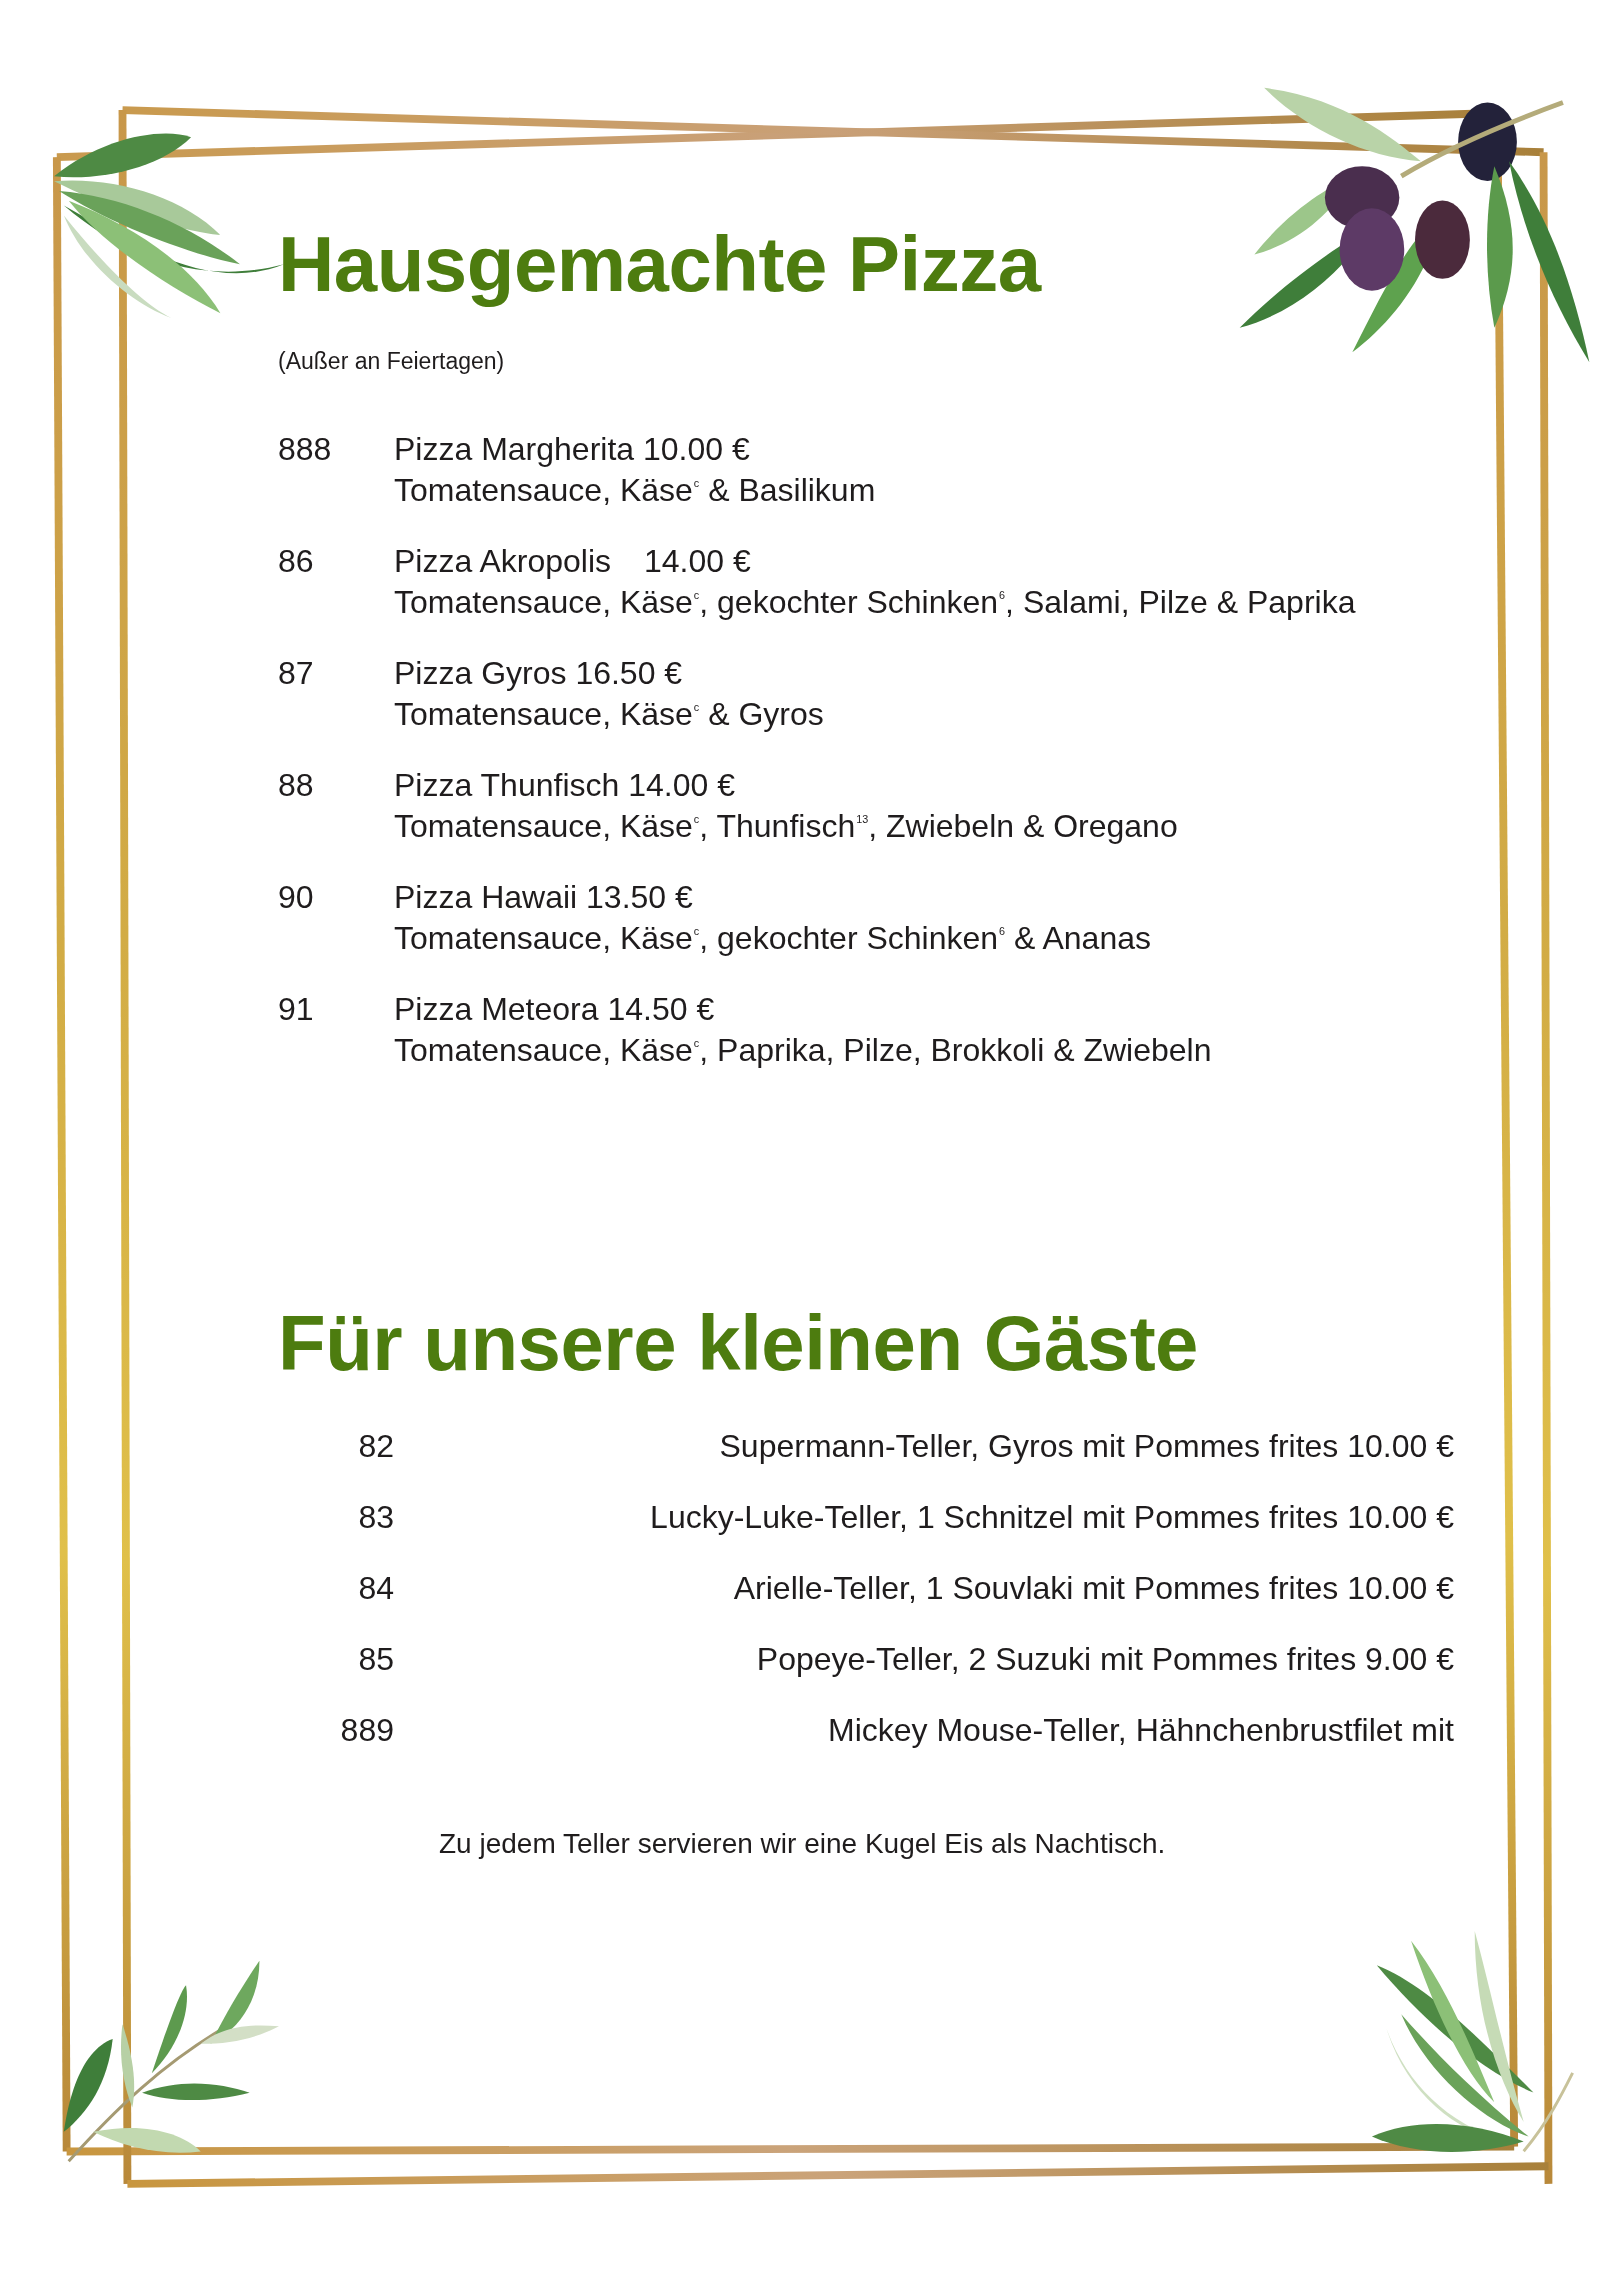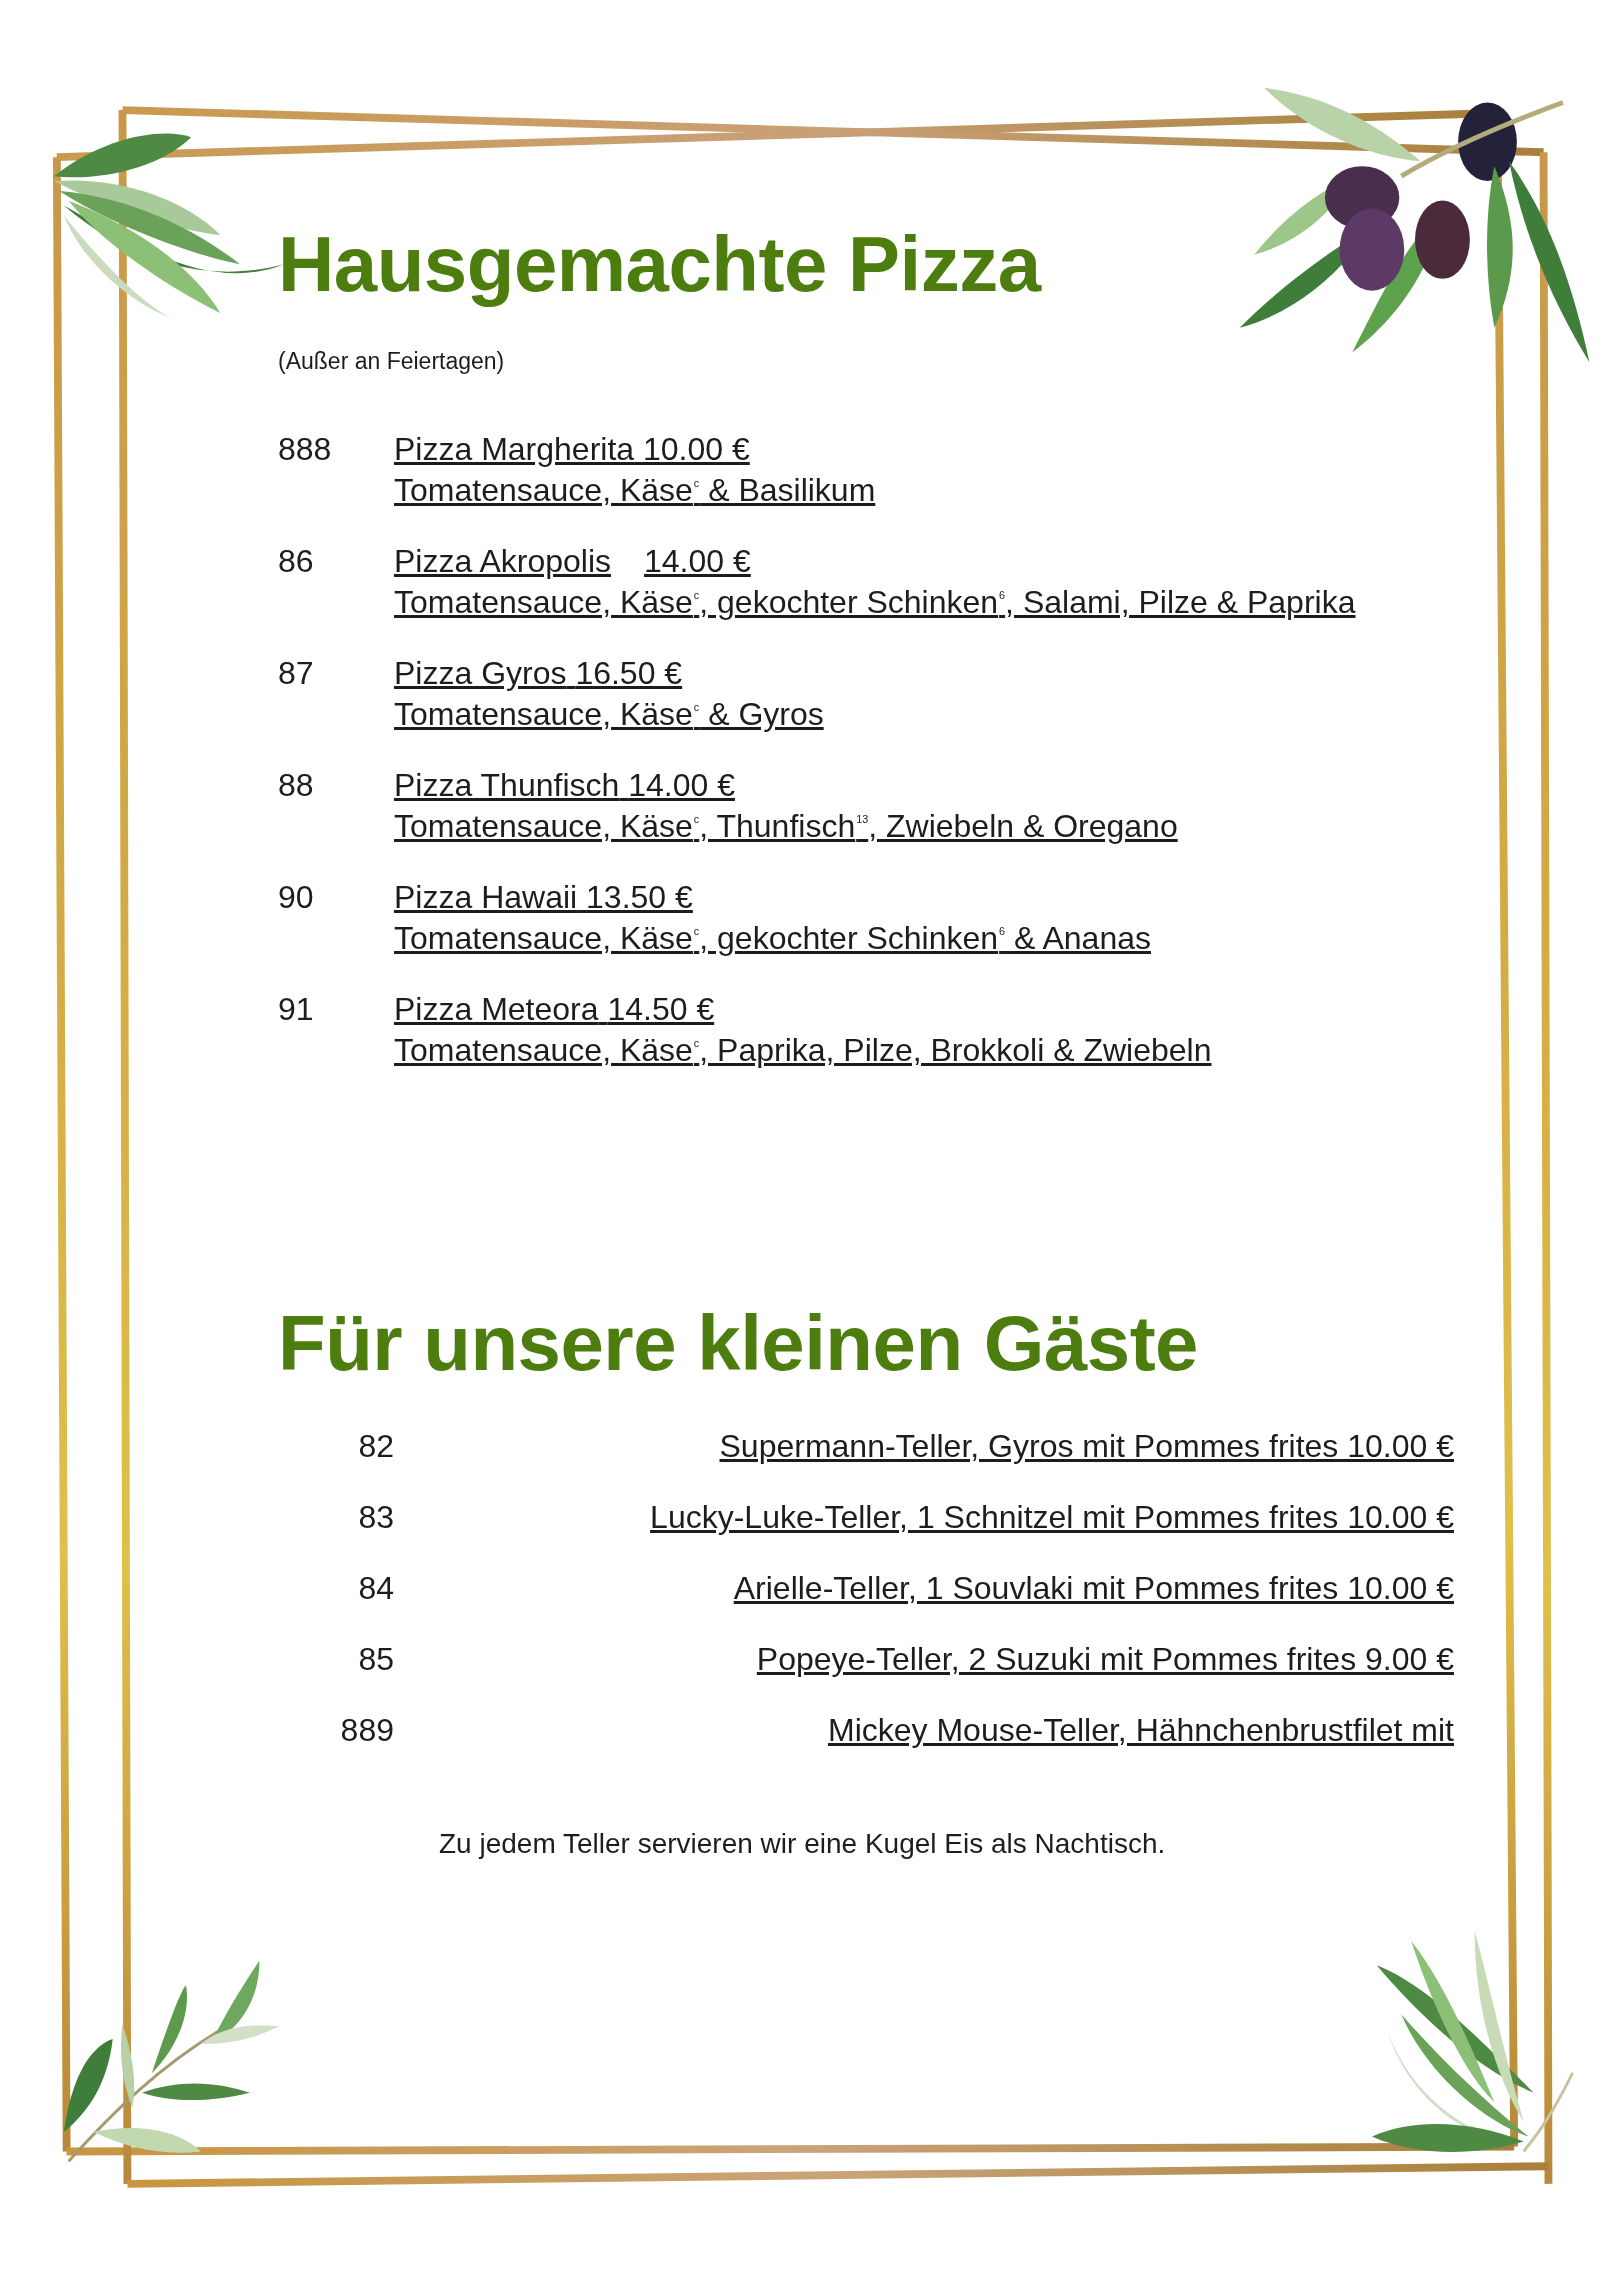--- a/index.html
+++ b/index.html
@@ -13,21 +13,21 @@
     .title.kids { top: 1304px; }
     .subtitle { position: absolute; left: 0; top: 350px; font-size: 23px; line-height: 1; }
     .items { position: absolute; left: 0; width: 1176px; }
     .items.pizza { top: 421px; margin-top: 8px; }
     .items.kids { top: 1426px; }
     .item { display: flex; align-items: flex-start; font-size: 32px; line-height: 41px; }
     .items.pizza .item { margin-bottom: 30px; }
     .items.kids .item { margin-bottom: 30px; text-align: right; }
     .num { width: 116px; flex: 0 0 116px; }
     .body { flex: 1; }
-    .line { display: block; white-space: nowrap; text-decoration: underline; }
+    .line { display: block; white-space: nowrap; }
     sup { font-size: 10.8px; vertical-align: 13.7px; line-height: 0; margin-left: 1px; }
     .gap { display: inline-block; width: 33px; }
     .note { position: absolute; left: 116px; top: 1823px; font-size: 28px; line-height: 41px; white-space: nowrap; margin-left: 45px; }
     .deco { position: absolute; pointer-events: none; }
   </style>
 </head>
 <body>
 
 <svg class="frame" viewBox="0 0 1654 2339" xmlns="http://www.w3.org/2000/svg">
   <defs>

